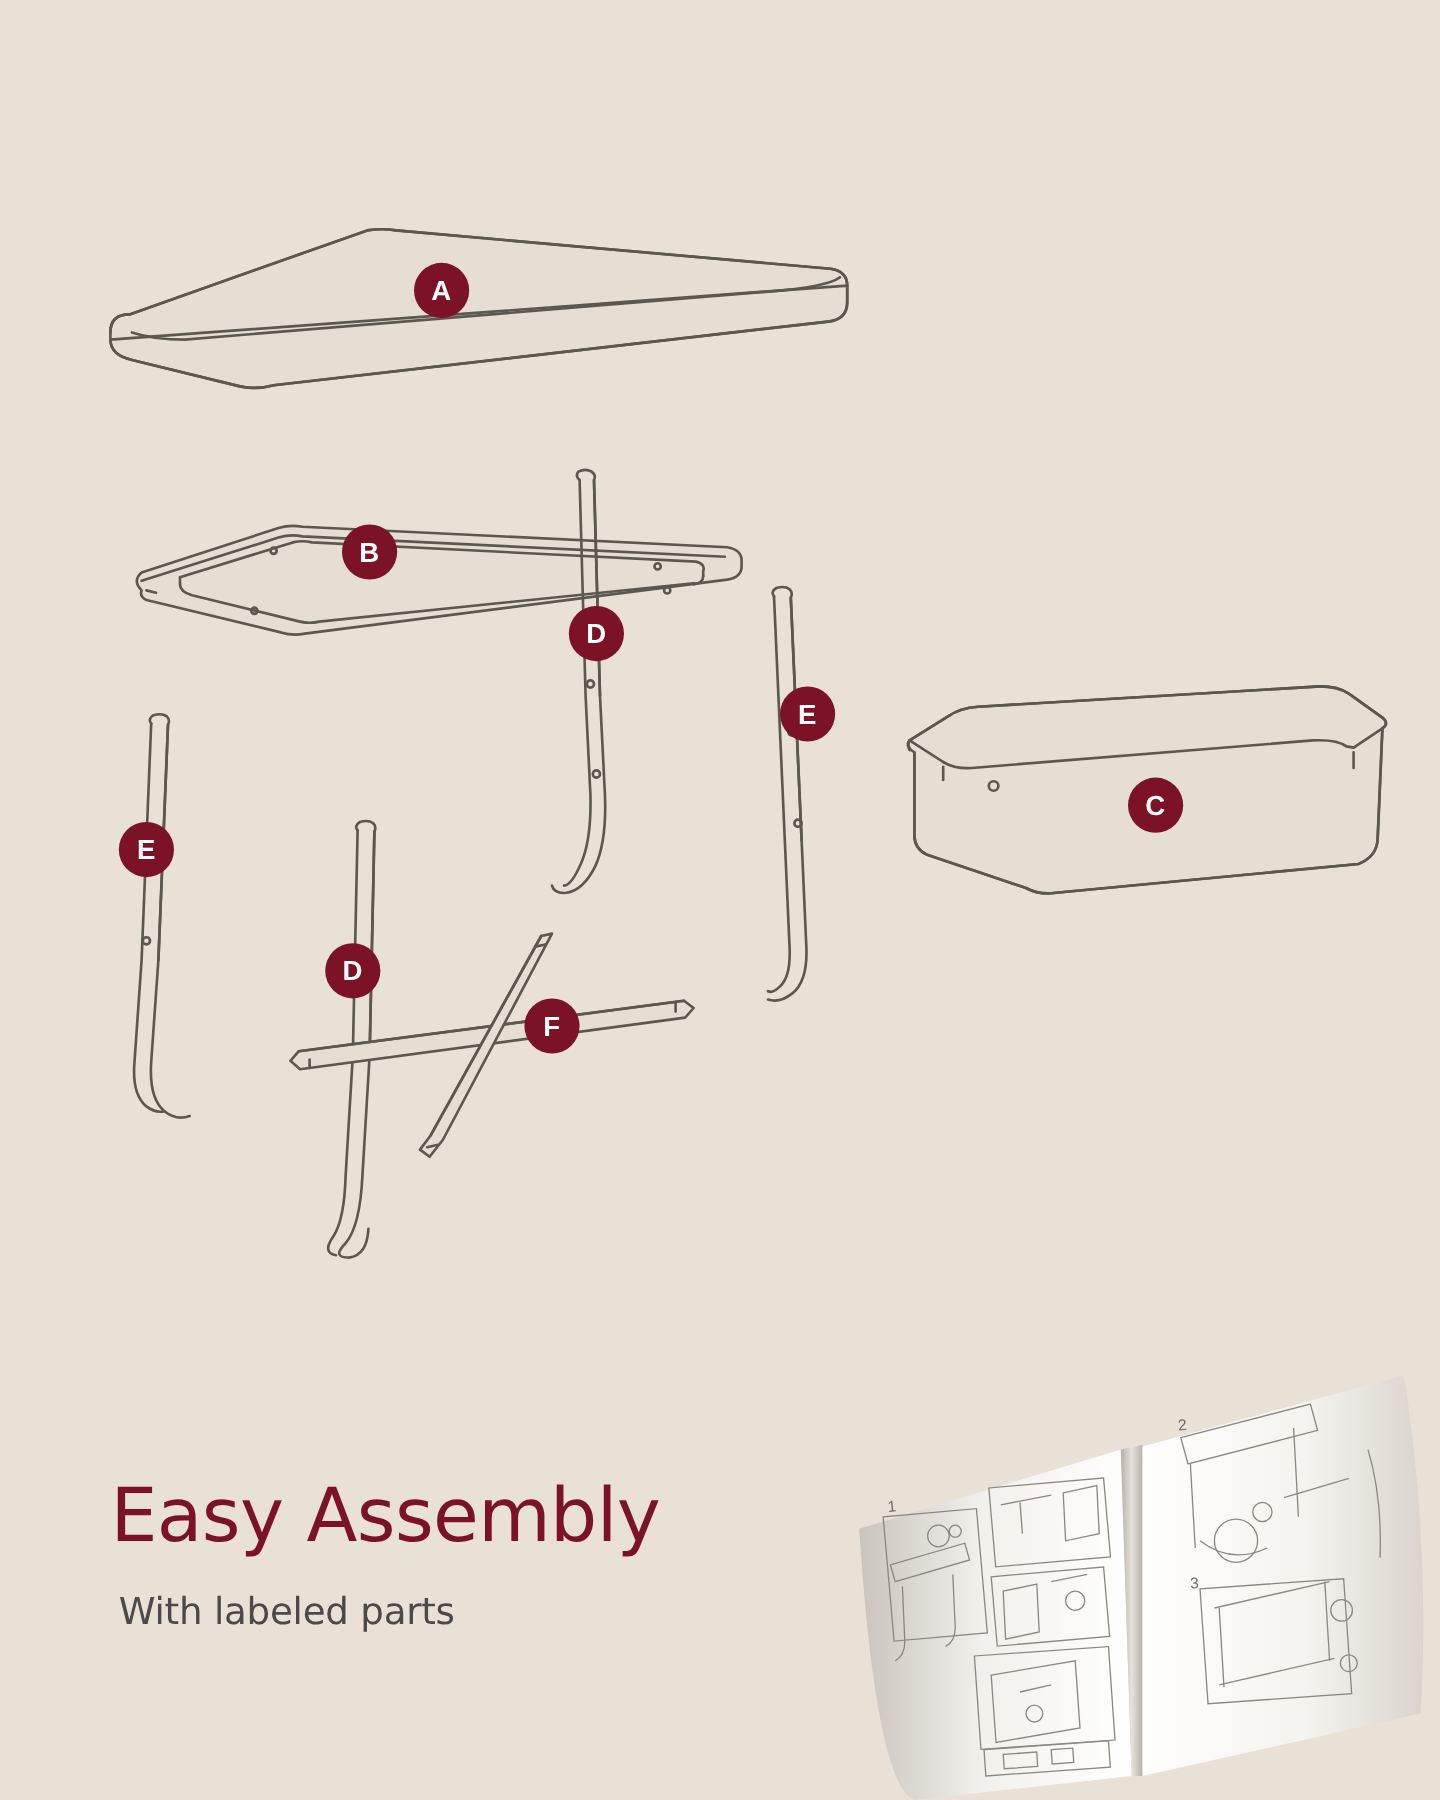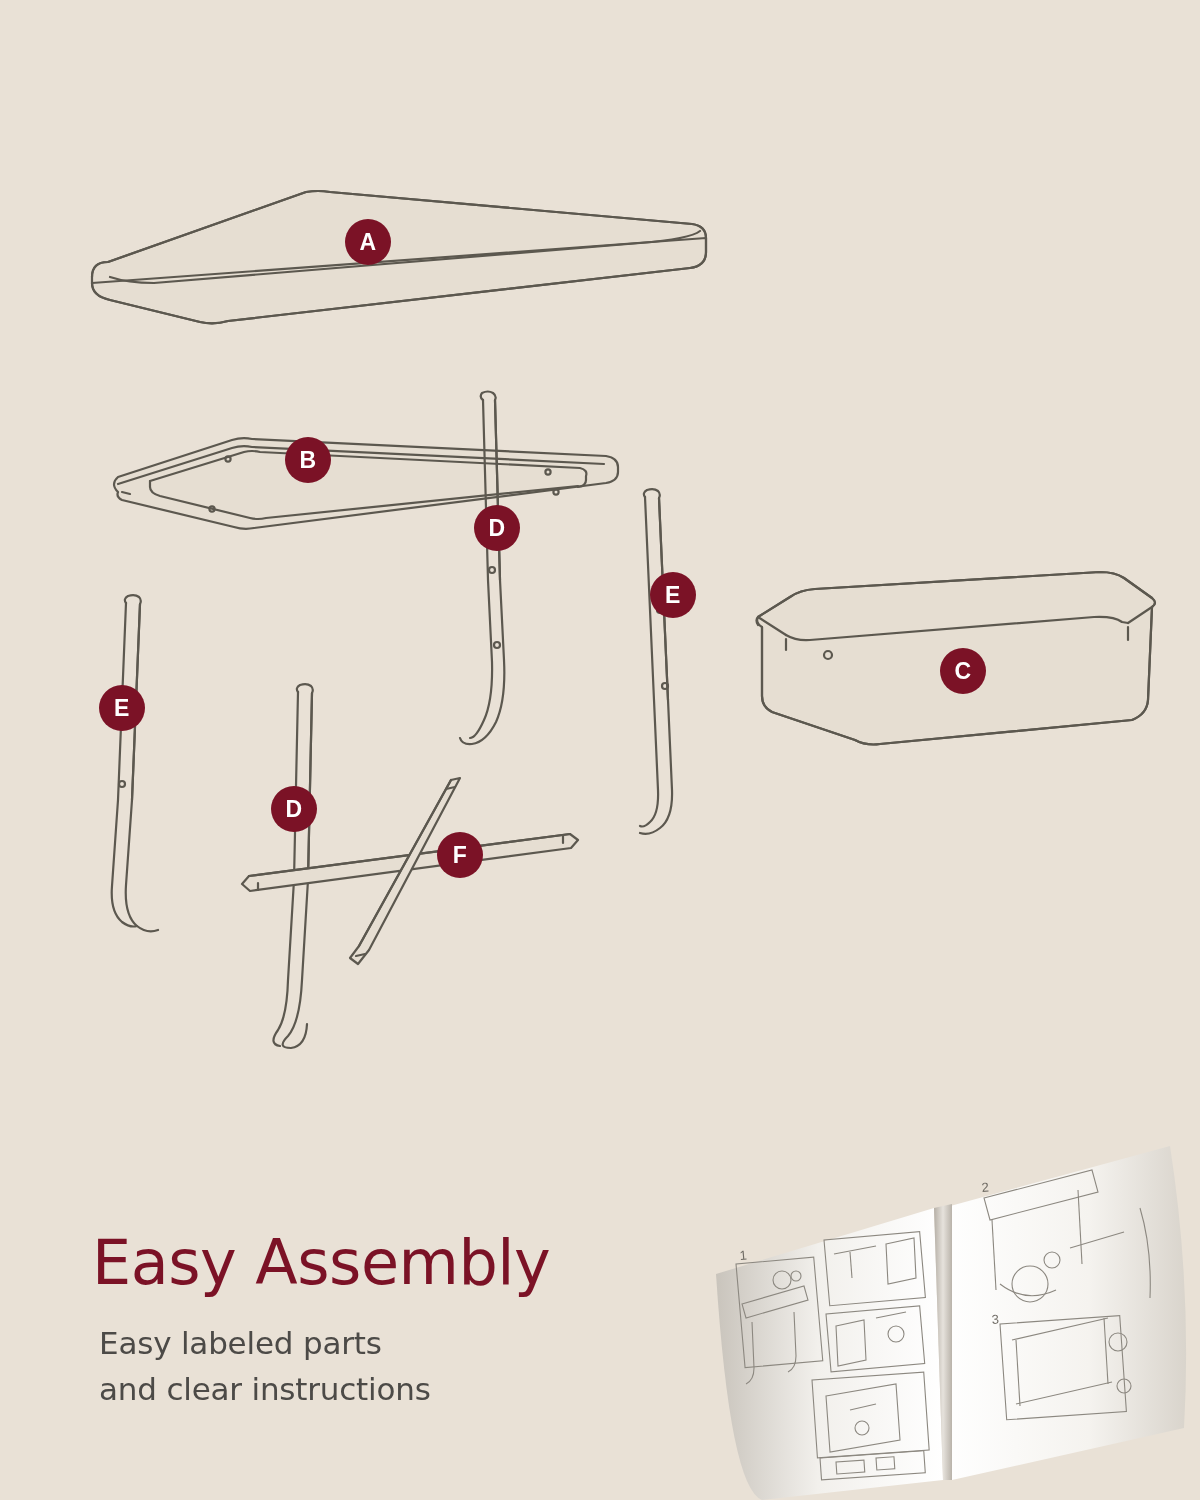--- a/index.html
+++ b/index.html
@@ -194,22 +194,21 @@
   </div>
   <div class="badge" style="left:271px; top:786px;">
     <span>D</span>
   </div>
   <div class="badge" style="left:437px; top:832px;">
     <span>F</span>
   </div>
 
   <div class="headline">Easy Assembly</div>
   <div class="subline">
-    <div>Easy labeled parts</div>
-    <div>and clear instructions</div>
+    <div>With labeled parts</div>
   </div>
 
   <svg class="manual-photo" viewBox="0 0 500 372">
     <defs>
       <linearGradient id="pageL" x1="0" y1="0" x2="1" y2="0">
         <stop offset="0" stop-color="#c9c4bc"></stop>
         <stop offset="0.45" stop-color="#f2f0ec"></stop>
         <stop offset="1" stop-color="#ffffff"></stop>
       </linearGradient>
       <linearGradient id="pageR" x1="0" y1="0" x2="1" y2="0">

